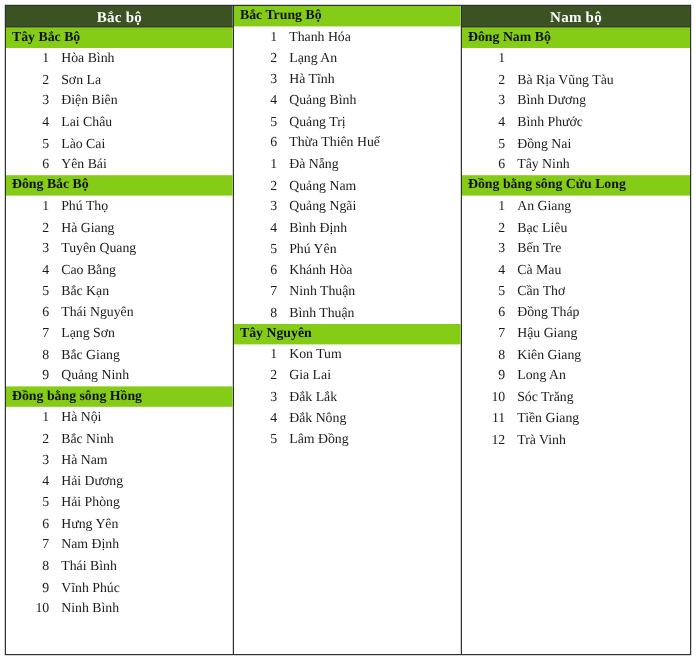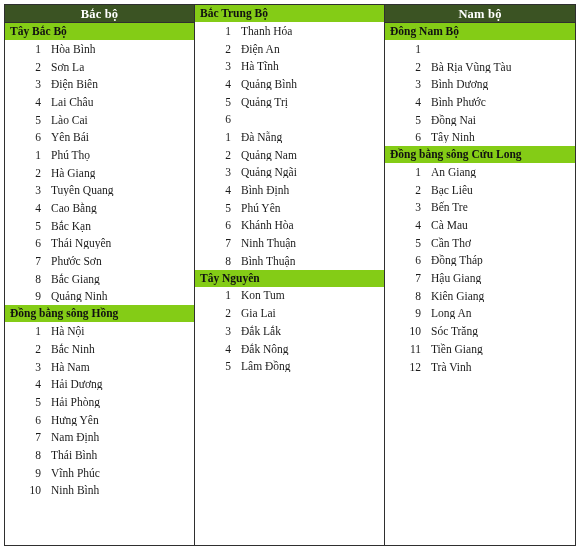--- a/index.html
+++ b/index.html
@@ -140,20 +140,21 @@
             <div class="prov-row">
               <span class="prov-num">5</span>
               <span class="prov-name">Lào Cai</span>
             </div>
             <div class="prov-row">
               <span class="prov-num">6</span>
               <span class="prov-name">Yên Bái</span>
             </div>
           </div>
           <div class="group">
+            <div class="group-header">Đông Bắc Bộ</div>
             <div class="prov-row">
               <span class="prov-num">1</span>
               <span class="prov-name">Phú Thọ</span>
             </div>
             <div class="prov-row">
               <span class="prov-num">2</span>
               <span class="prov-name">Hà Giang</span>
             </div>
             <div class="prov-row">
               <span class="prov-num">3</span>
@@ -166,21 +167,21 @@
             <div class="prov-row">
               <span class="prov-num">5</span>
               <span class="prov-name">Bắc Kạn</span>
             </div>
             <div class="prov-row">
               <span class="prov-num">6</span>
               <span class="prov-name">Thái Nguyên</span>
             </div>
             <div class="prov-row">
               <span class="prov-num">7</span>
-              <span class="prov-name">Phước Sơn</span>
+              <span class="prov-name">Lạng Sơn</span>
             </div>
             <div class="prov-row">
               <span class="prov-num">8</span>
               <span class="prov-name">Bắc Giang</span>
             </div>
             <div class="prov-row">
               <span class="prov-num">9</span>
               <span class="prov-name">Quảng Ninh</span>
             </div>
           </div>
@@ -233,36 +234,37 @@
       <div class="region-col col-1">
         <div class="col-body">
           <div class="group">
             <div class="group-header">Bắc Trung Bộ</div>
             <div class="prov-row">
               <span class="prov-num">1</span>
               <span class="prov-name">Thanh Hóa</span>
             </div>
             <div class="prov-row">
               <span class="prov-num">2</span>
-              <span class="prov-name">Điện An</span>
+              <span class="prov-name">Lạng An</span>
             </div>
             <div class="prov-row">
               <span class="prov-num">3</span>
               <span class="prov-name">Hà Tĩnh</span>
             </div>
             <div class="prov-row">
               <span class="prov-num">4</span>
               <span class="prov-name">Quảng Bình</span>
             </div>
             <div class="prov-row">
               <span class="prov-num">5</span>
               <span class="prov-name">Quảng Trị</span>
             </div>
             <div class="prov-row">
               <span class="prov-num">6</span>
+              <span class="prov-name">Thừa Thiên Huế</span>
             </div>
           </div>
           <div class="group">
             <div class="prov-row">
               <span class="prov-num">1</span>
               <span class="prov-name">Đà Nẵng</span>
             </div>
             <div class="prov-row">
               <span class="prov-num">2</span>
               <span class="prov-name">Quảng Nam</span>

